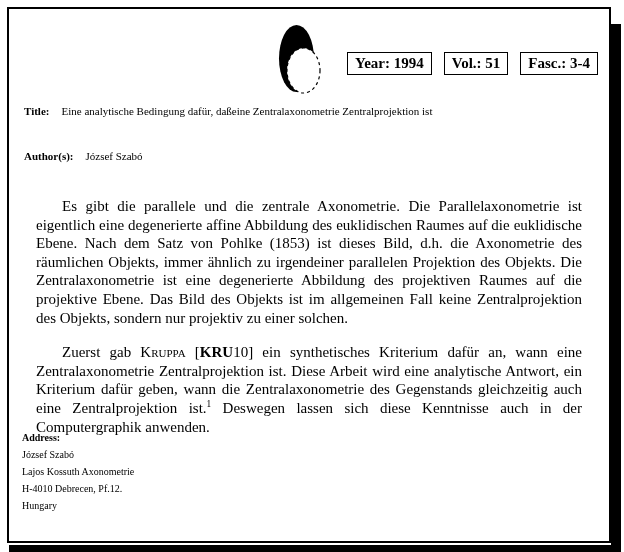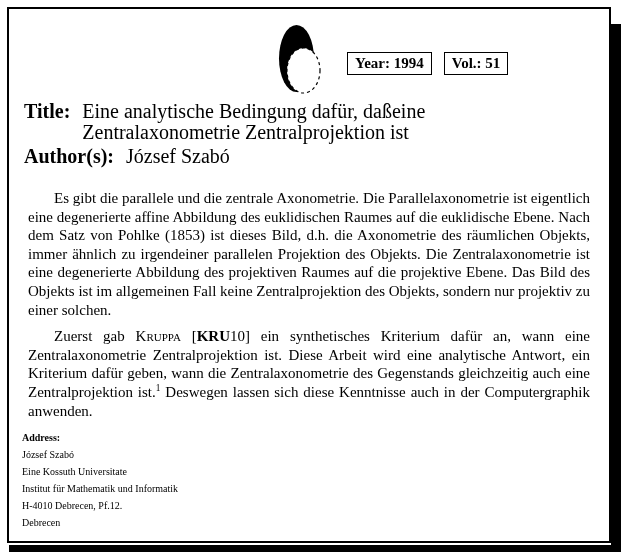--- a/index.html
+++ b/index.html
@@ -35,32 +35,32 @@
     border:1px solid #000000;
     padding:1px 7px;
     font-weight:bold;
     font-size:15px;
     line-height:19px;
     white-space:nowrap;
   }
   .field{
     position:absolute;left:15px;right:22px;
     display:flex;
-    font-size:20px;line-height:21px;
+    font-size:11px;line-height:21px;
   }
   .field-title{top:92px;}
   .field-author{top:137px;justify-content:center;}
   .label{font-weight:bold;flex:0 0 auto;margin-right:12px;}
   .value{flex:1 1 auto;}
   .abstract{
     position:absolute;left:11px;right:11px;top:172px;
     font-size:15px;line-height:18.6px;
     text-align:justify;
   }
-  .abstract p{margin:8px;text-indent:26px;}
+  .abstract p{margin:16px;text-indent:26px;}
   .b{font-weight:bold;}
   .sc{font-variant:small-caps;}
   .sup{vertical-align:super;font-size:0.62em;line-height:0;}
   .address{
     position:absolute;left:13px;top:421px;
     font-size:10px;line-height:16.9px;
   }
   .address .label{margin:0;}
 </style>
 </head>
@@ -71,20 +71,21 @@
   <div class="page">
 
     <svg class="logo" viewBox="0 0 70 95" xmlns="http://www.w3.org/2000/svg" aria-hidden="true">
       <ellipse cx="27.5" cy="44.5" rx="17.5" ry="33.5" fill="#000000"></ellipse>
       <ellipse cx="34.5" cy="56.5" rx="16.5" ry="22.5" fill="#ffffff" stroke="#000000" stroke-width="1.2" stroke-dasharray="3 3"></ellipse>
     </svg>
 
     <div class="meta-boxes" id="boxes">
         <div class="meta-box">Year: 1994</div>
         <div class="meta-box">Vol.: 51</div>
+        <div class="meta-box">Fasc.: 3-4</div>
       </div>
 
     <div class="field field-title">
       <span class="label">Title:</span>
       <span class="value">Eine analytische Bedingung dafür, daßeine Zentralaxonometrie Zentralprojektion ist</span>
     </div>
 
     <div class="field field-author">
       <span class="label">Author(s):</span>
       <span class="value">József Szabó</span>
@@ -92,24 +93,23 @@
 
     <div class="abstract" id="abstract">
         <p><span>Es gibt die parallele und die zentrale Axonometrie. Die Parallelaxonometrie ist eigentlich eine degenerierte affine Abbildung des euklidischen Raumes auf die euklidische Ebene. Nach dem Satz von Pohlke (1853) ist dieses Bild, d.h. die Axonometrie des räumlichen Objekts, immer ähnlich zu irgendeiner parallelen Projektion des Objekts. Die Zentralaxonometrie ist eine degenerierte Abbildung des projektiven Raumes auf die projektive Ebene. Das Bild des Objekts ist im allgemeinen Fall keine Zentralprojektion des Objekts, sondern nur projektiv zu einer solchen.</span></p>
         <p><span>Zuerst gab </span><span class="sc">Kruppa</span><span> [</span><span class="b">KRU</span><span>10] ein synthetisches Kriterium dafür an, wann eine Zentralaxonometrie Zentralprojektion ist. Diese Arbeit wird eine analytische Antwort, ein Kriterium dafür geben, wann die Zentralaxonometrie des Gegenstands gleichzeitig auch eine Zentralprojektion ist.</span><span class="sup">1</span><span> Deswegen lassen sich diese Kenntnisse auch in der Computergraphik anwenden.</span></p>
       </div>
 
     <div class="address">
       <div class="label">Address:</div>
       <div id="address-lines">
           <div>József Szabó</div>
-          <div>Eine Kossuth Universitate</div>
-          <div>Institut für Mathematik und Informatik</div>
+          <div>Lajos Kossuth Axonometrie</div>
           <div>H-4010 Debrecen, Pf.12.</div>
-          <div>Debrecen</div>
+          <div>Hungary</div>
         </div>
     </div>
 
   </div>
 
   <div class="shadow-right"></div>
   <div class="shadow-bottom"></div>
 
 </div>
 

